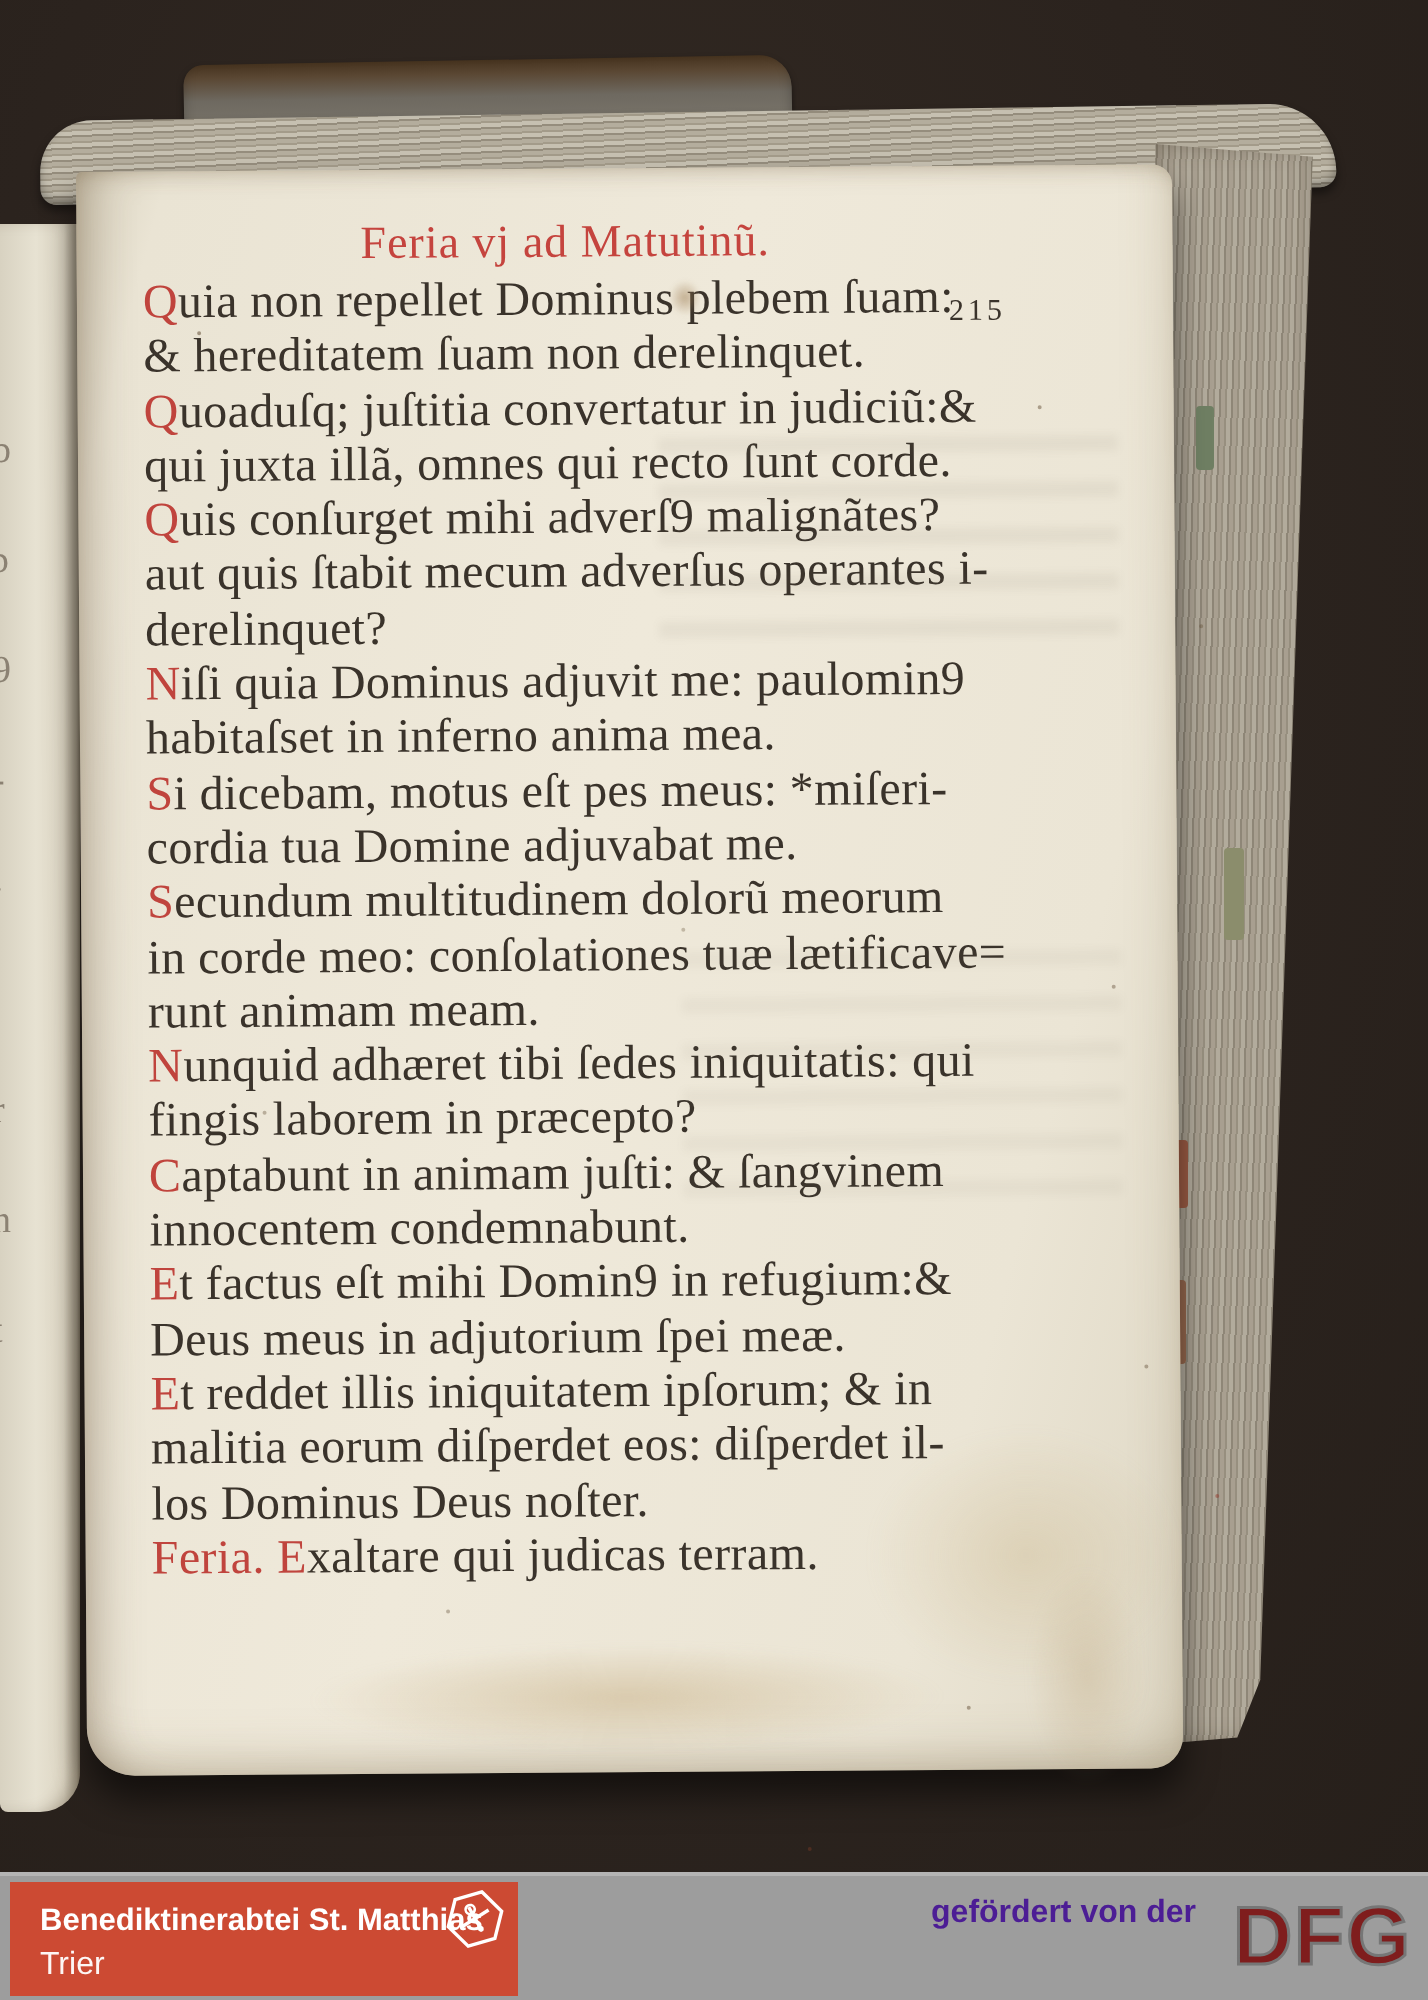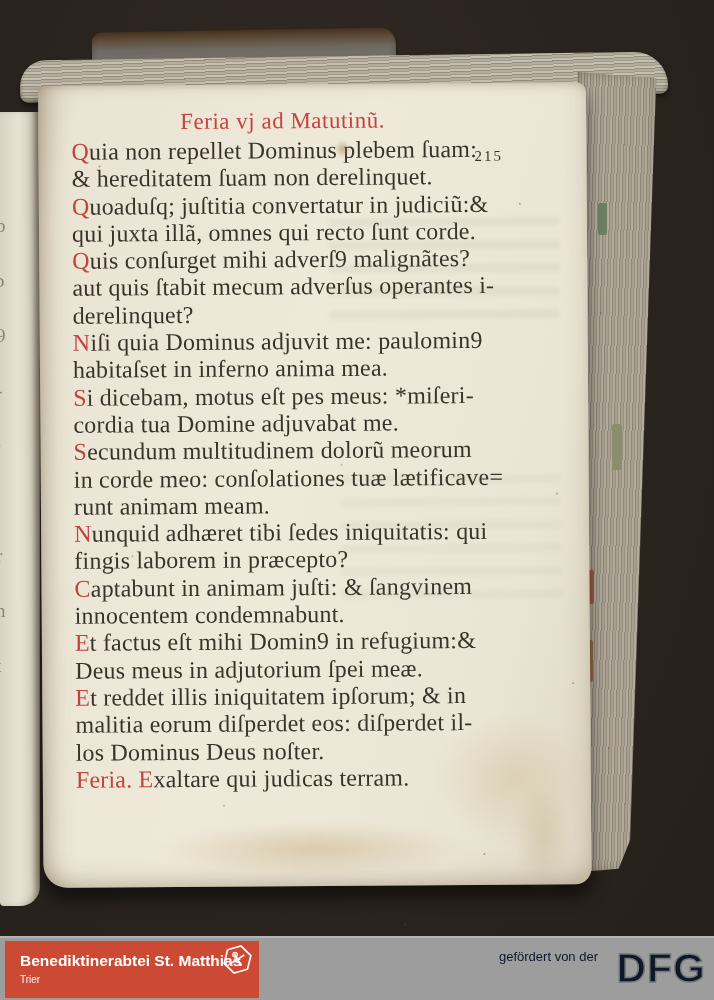--- a/index.html
+++ b/index.html
@@ -74,25 +74,25 @@
   .showthrough2{left:300px;top:380px;width:220px;height:150px;opacity:.05;filter:blur(2px);
     background:repeating-linear-gradient(0deg,transparent 0 15px,#6a6150 15px 23px);}
 
   
   .footer{position:absolute;left:0;top:936px;width:714px;height:64px;background:#9d9d9d;
     border-top:2px solid #b4b4b4;box-sizing:border-box;
     font-family:"Liberation Sans","DejaVu Sans",sans-serif;}
   .banner{position:absolute;left:5px;top:3px;width:254px;height:57px;background:#cc4a33;}
   .inst-name{position:absolute;left:15px;top:11px;font-size:15.5px;font-weight:bold;color:#ffffff;
     white-space:nowrap;}
-  .inst-city{position:absolute;left:15px;top:33px;font-size:10px;color:rgba(255,255,255,.95);}
+  .inst-city{position:absolute;left:15px;top:33px;font-size:16px;color:rgba(255,255,255,.95);}
   .crest{position:absolute;right:5px;top:2px;width:33px;height:33px;}
-  .funding{position:absolute;right:116px;top:11px;text-align:right;color:#0f172a;
-    font-size:13px;line-height:16px;font-weight:normal;white-space:nowrap;}
-  .dfg{position:absolute;right:8px;top:7px;font-size:41px;font-weight:bold;color:#0f172a;
+  .funding{position:absolute;right:116px;top:11px;text-align:right;color:#4c1d95;
+    font-size:16px;line-height:16px;font-weight:bold;white-space:nowrap;}
+  .dfg{position:absolute;right:8px;top:7px;font-size:41px;font-weight:bold;color:#7f1d1d;
     letter-spacing:1px;line-height:46px;-webkit-text-stroke:1.5px #767676;}
 </style>
 </head>
 <body>
 
 <div class="scene">
 
   <div class="cover-tab"></div>
   <div class="top-edge"></div>
 

